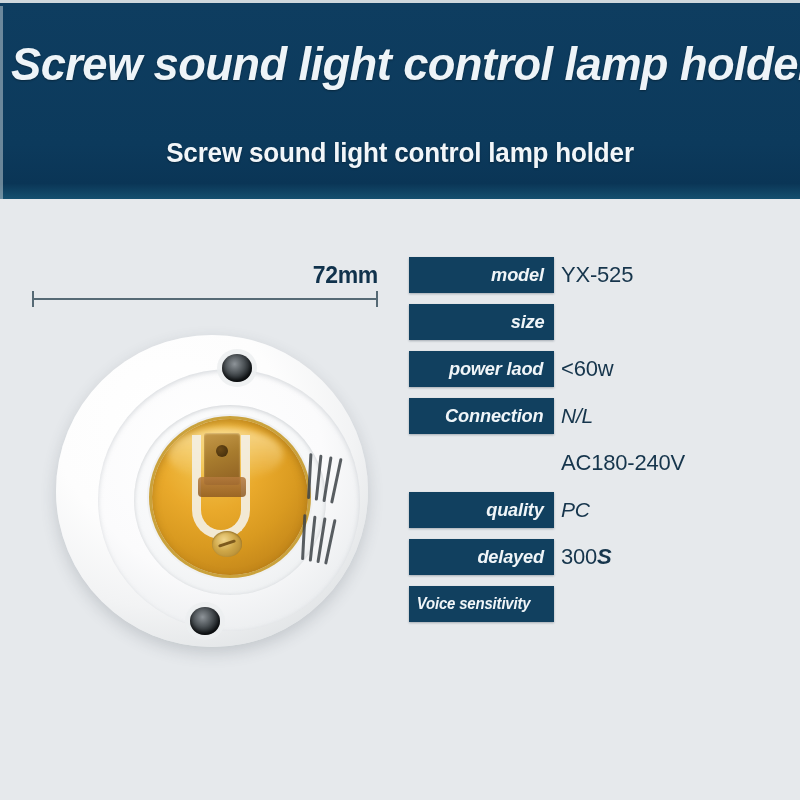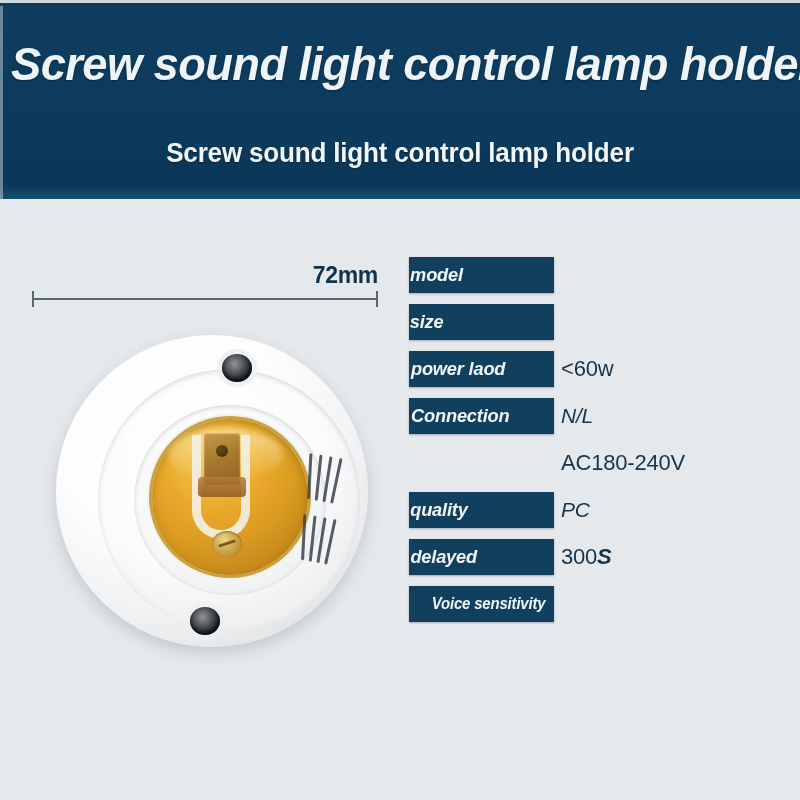--- a/index.html
+++ b/index.html
@@ -257,35 +257,36 @@
   }
   .spec-chip {
     position: absolute;
     left: 0; top: 0;
     width: 145px;
     height: 36px;
     background: #11405f;
     box-sizing: border-box;
     display: flex;
     align-items: center;
+    justify-content: flex-end;
     padding-right: 9px;
     box-shadow: 0 1px 2px rgba(40,55,70,.35);
   }
   .spec-chip span {
     font-size: 19px;
     font-weight: bold;
     font-style: italic;
     color: #f0f5f8;
     letter-spacing: -0.2px;
     white-space: nowrap;
     transform: scaleX(0.96);
   }
   .spec-row.wide .spec-chip {
-    justify-content: flex-end;
-    padding-right: 1px;
+    justify-content: flex-start;
+    padding-right: 8px;
   }
   .spec-row.wide .spec-chip span {
     font-size: 17px;
     transform: scaleX(0.88);
   }
   .spec-value {
     position: absolute;
     left: 152px;
     top: 0;
     height: 36px;
@@ -343,20 +344,21 @@
           <span></span>
       </div>
     </div>
   </div>
 
   <div class="spec-table" id="spec-table">
       <div class="spec-row">
         <div class="spec-chip">
           <span>model</span>
         </div>
+        <div class="spec-value">YX-525</div>
       </div>
       <div class="spec-row">
         <div class="spec-chip">
           <span>size</span>
         </div>
       </div>
       <div class="spec-row">
         <div class="spec-chip">
           <span>power laod</span>
         </div>

